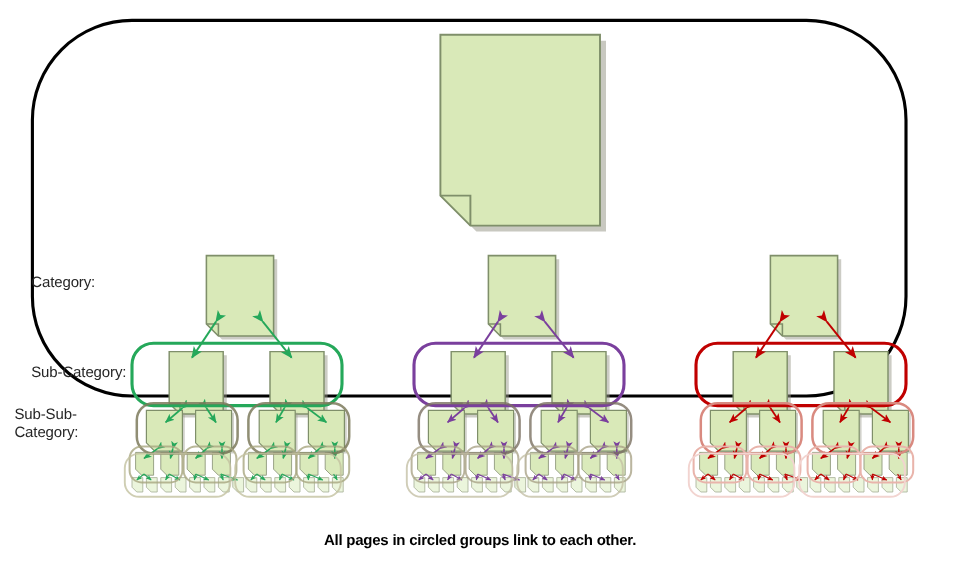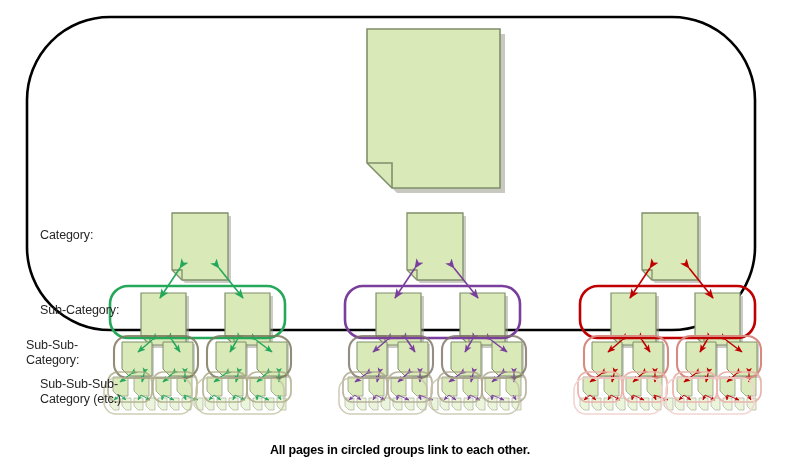--- a/index.html
+++ b/index.html
@@ -14,21 +14,20 @@
   svg#diagram{position:absolute;left:0;top:0;width:800px;height:475px;}
 
   .axis-label{
     position:absolute;
     font-size:12.5px;
     color:#262626;
     line-height:1.22;
     white-space:pre-line;
     letter-spacing:-0.1px;
     z-index:5;
-    margin-left:14px;
   }
   #lbl-category{left:26px;top:228px;}
   #lbl-subcategory{left:26px;top:303px;}
   #lbl-subsub{left:12px;top:338px;}
   #lbl-subsubsub{left:26px;top:377px;}
 
   #caption{
     position:absolute;
     left:0;top:443px;width:800px;
     text-align:center;
@@ -445,19 +444,17 @@
 
   </svg>
 
   <div class="axis-label" id="lbl-category">Category:</div>
 
   <div class="axis-label" id="lbl-subcategory">Sub-Category:</div>
 
   <div class="axis-label" id="lbl-subsub">Sub-Sub-
 Category:</div>
 
-  <div class="axis-label" id="lbl-subsubsub">Sub-Sub-Sub-
-Category (etc.)</div>
 
 
   <div id="caption">All pages in circled groups link to each other.</div>
 
 </div>
 
 </body></html>

